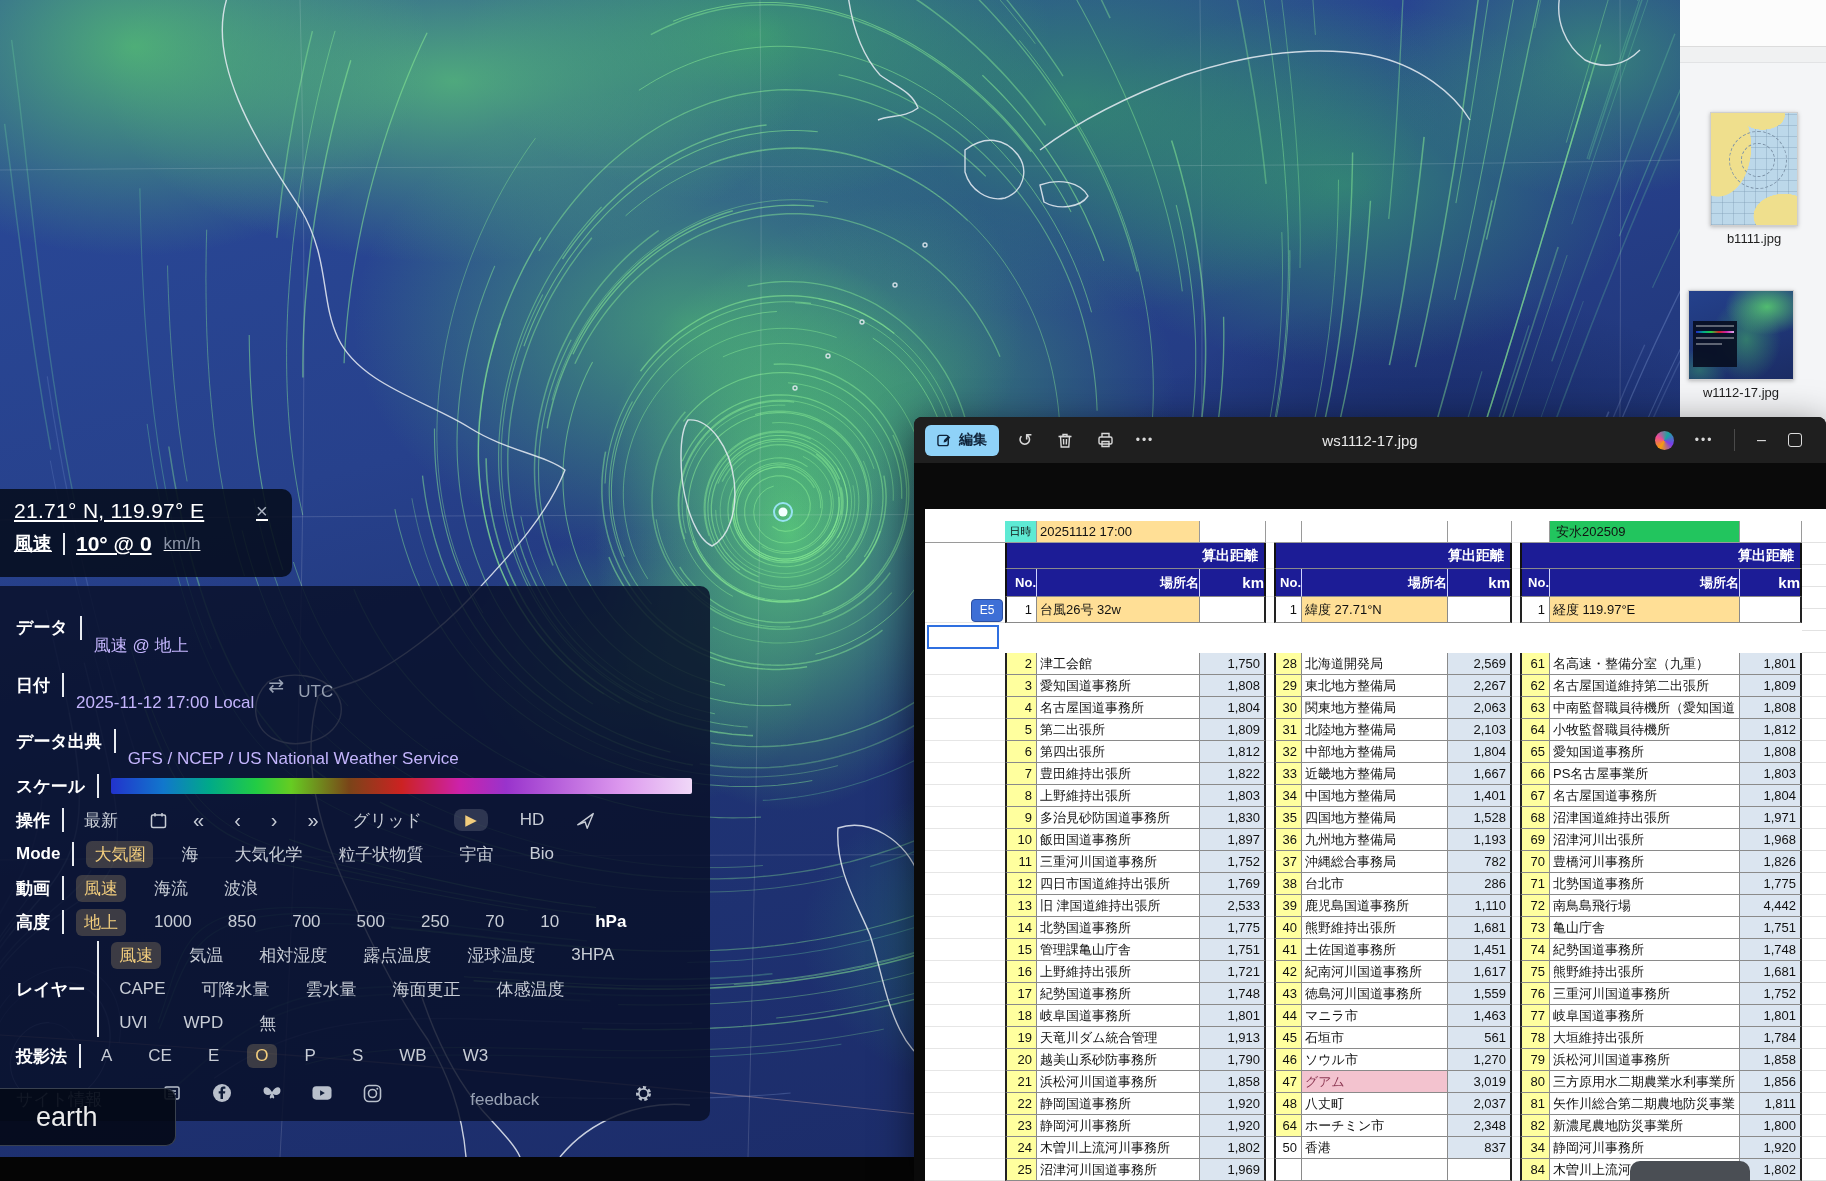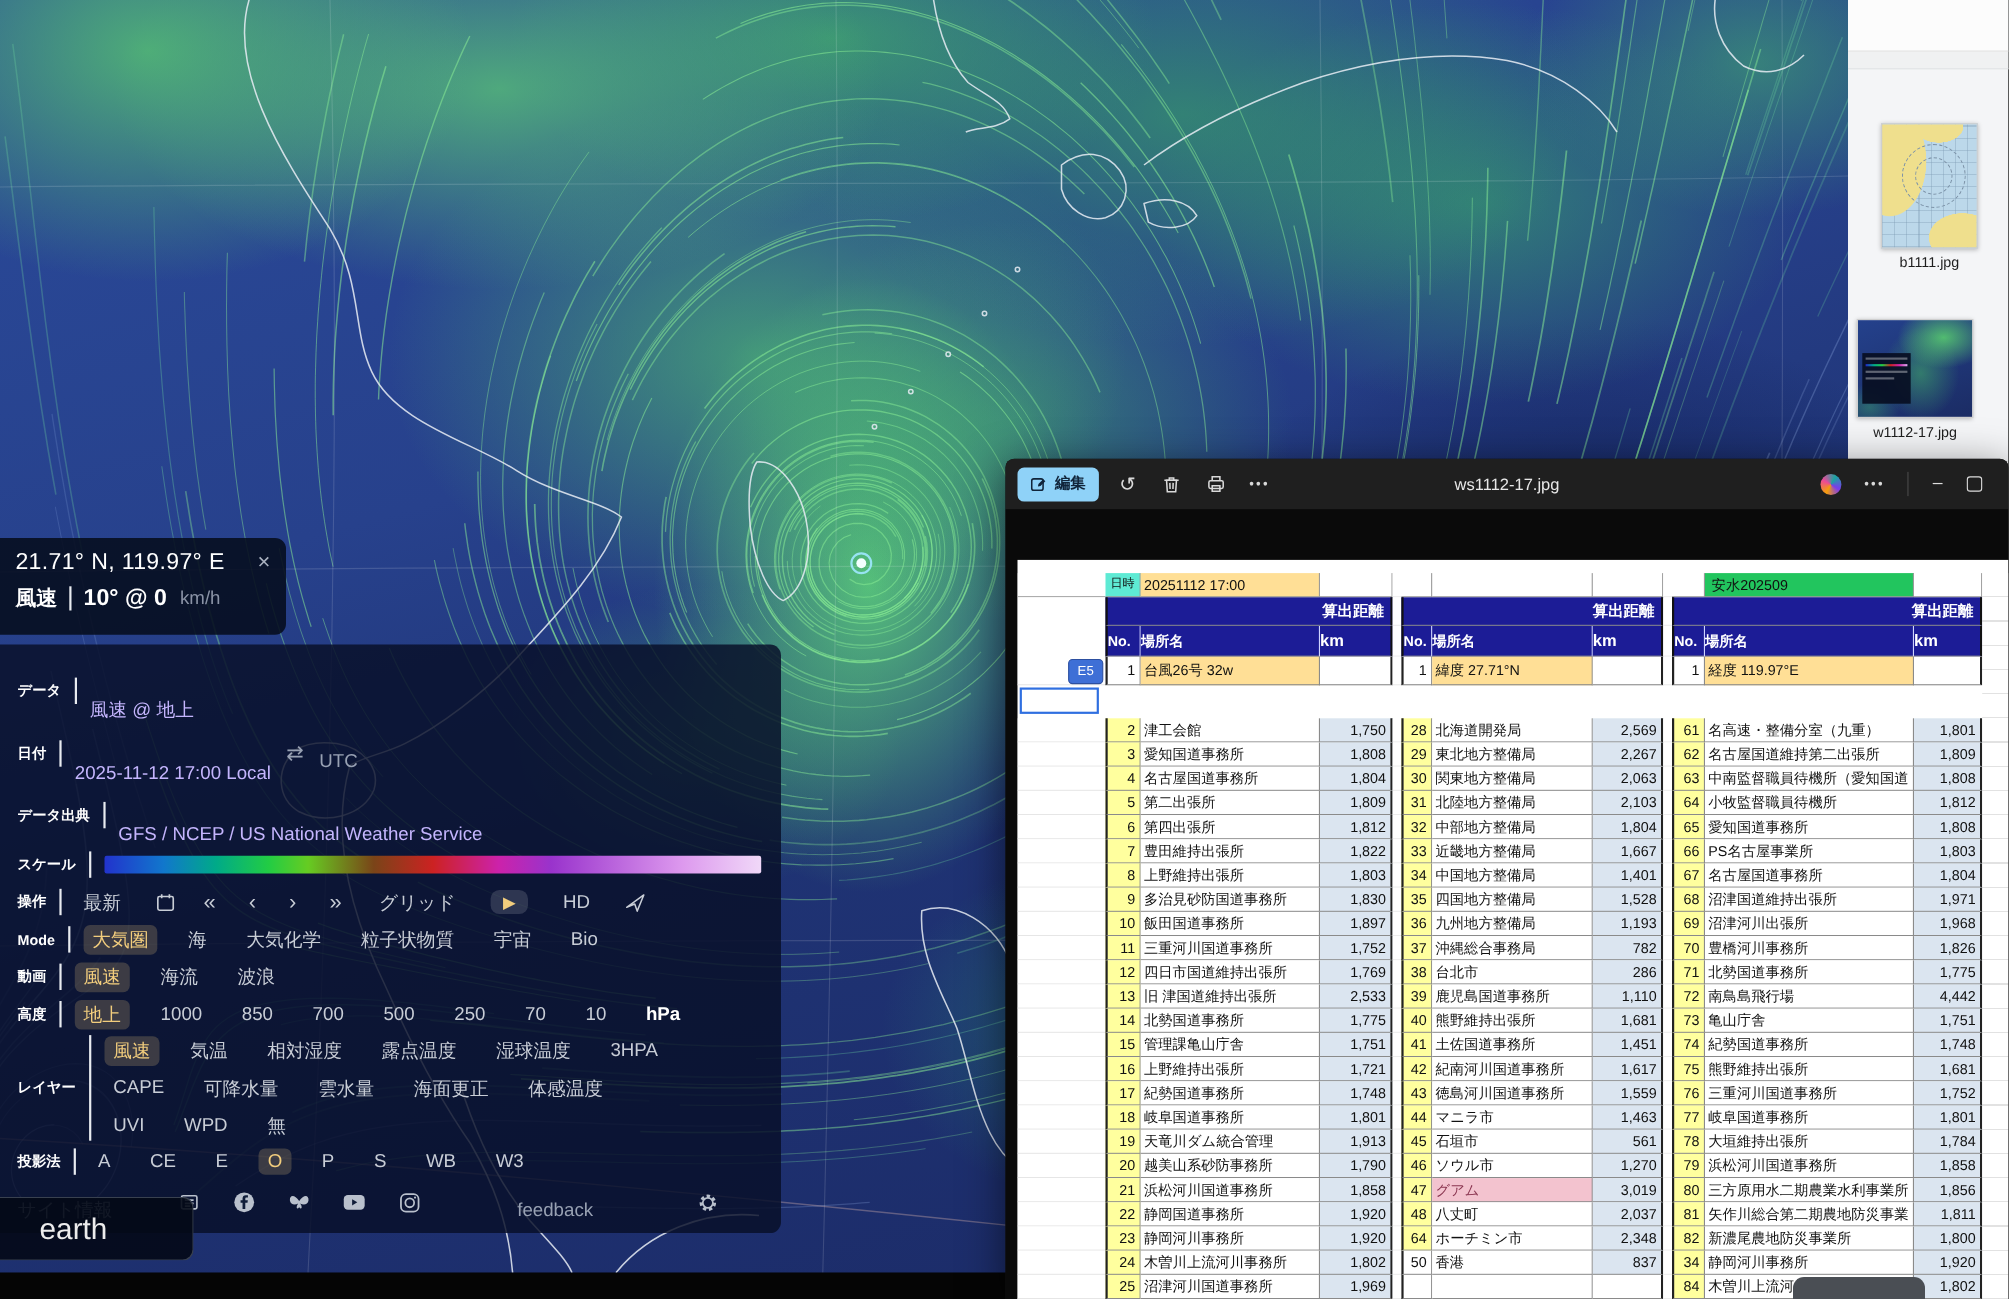--- a/index.html
+++ b/index.html
@@ -20,34 +20,34 @@
       radial-gradient(300px 430px at 47% 46%, rgba(100,228,122,.78), transparent 65%),
       radial-gradient(260px 200px at 38% 58%, rgba(70,190,100,.40), transparent 70%),
       radial-gradient(320px 230px at 61% 81%, rgba(45,165,125,.45), transparent 70%),
       radial-gradient(520px 420px at 86% 52%, rgba(10,22,70,.80), transparent 75%),
       radial-gradient(430px 320px at 72% 70%, rgba(12,24,72,.70), transparent 75%),
       linear-gradient(165deg,#2a4a9a 0%,#27418c 35%,#1f3374 60%,#1b2a66 100%);}
   #windsvg{position:absolute;left:0;top:0;}
   #botbar{position:absolute;left:0;top:1157px;width:1826px;height:24px;background:#050505;}
 
   
-  #coordpop{position:absolute;left:0;top:489px;width:260px;height:88px;background:rgba(6,12,28,.88);
-    border-radius:0 10px 10px 0;color:#fff;padding:10px 12px 0 14px;box-sizing:border-box;z-index:5;}
+  #coordpop{position:absolute;left:0;top:489px;width:292px;height:88px;background:rgba(6,12,28,.88);
+    border-radius:0 10px 10px 0;color:#fff;padding:10px 22px 0 14px;box-sizing:border-box;z-index:5;text-decoration:underline;}
   .cp-line1{display:flex;align-items:center;font-size:21px;letter-spacing:.3px;}
   .cp-close{margin-left:auto;color:#aab2c0;font-size:20px;cursor:pointer;padding:0 2px;}
   .cp-line2{display:flex;align-items:center;margin-top:8px;font-size:21px;}
   .cp-wlabel{font-weight:bold;font-size:19px;}
   .vbar{display:inline-block;width:2px;height:22px;background:#e8ebf0;margin:0 11px;}
   .cp-unit{color:#8a93a6;font-size:17px;margin-left:12px;}
 
   
   #panel{position:absolute;left:0;top:586px;width:710px;background:rgba(8,16,40,.84);
     border-radius:0 10px 10px 0;color:#c8cdd6;padding:12px 16px 10px 16px;box-sizing:border-box;z-index:5;font-size:17px;}
   .prow{display:flex;align-items:center;min-height:34px;}
-  .plabel{color:#fff;font-weight:bold;white-space:nowrap;font-size:13px;}
+  .plabel{color:#fff;font-weight:bold;white-space:nowrap;font-size:17px;}
   .pv{display:inline-block;width:2px;align-self:center;height:24px;background:#e8ebf0;margin:0 12px;flex:none;}
   .pv.tall{height:96px;}
   .pwhite{color:#c4b5fd;margin-top:36px;}
   .pgray{color:#98a1b3;margin-top:13px;}
   .gap{display:flex;align-items:center;gap:20px;flex-wrap:nowrap;}
   .chip{color:#c8cdd6;padding:2px 8px;border-radius:6px;cursor:pointer;white-space:nowrap;}
   .chip.sel{background:rgba(205,175,115,.25);color:#f2cd7d;}
   .chip.unit{color:#fff;font-weight:bold;cursor:default;}
   .navbtn{font-size:20px;cursor:pointer;padding:0 2px;color:#c8cdd6;}
   #scalebar{flex:1;height:16px;margin-right:2px;border-radius:2px;cursor:pointer;
@@ -126,21 +126,21 @@
   .blankc{background:#fff;}
   
   .toprow{height:22px;}
   .toprow .c{border-color:#9a9a9a;}
   .dtl{background:#5eead4;text-align:center;font-size:11px;line-height:21px;}
   .dtv{background:#ffdf96;padding-left:3px;}
   .wmk{background:#22c55e;padding-left:6px;}
   .hnavy{background:#1c1c96;color:#fff;border-right:1px solid #cfd3ff;}
   .h1row{height:26px;line-height:25px;font-weight:bold;font-size:14px;}
   .h2row{height:28px;line-height:27px;font-weight:bold;}
-  .h2row .c{text-align:left;}
+  .h2row .c{text-align:right;}
   .hkm{font-size:15px;}
   .hblk{border-left:2px solid #111;}
   .hrgt{border-right:2px solid #111;}
   .r1row{height:26px;line-height:25px;}
   .r1row .cn{background:#fff;}
   .r1row .cp{background:#ffdf96;}
   .r1row .ck{background:#fff;}
   .selrow{height:30px;position:relative;}
   #e5badge{position:absolute;left:46px;top:-26px;width:30px;height:21px;background:#3e6fd6;border:1px solid #2c4fa0;
     border-radius:4px;color:#fff;font-size:12px;display:flex;align-items:center;justify-content:center;z-index:3;}

